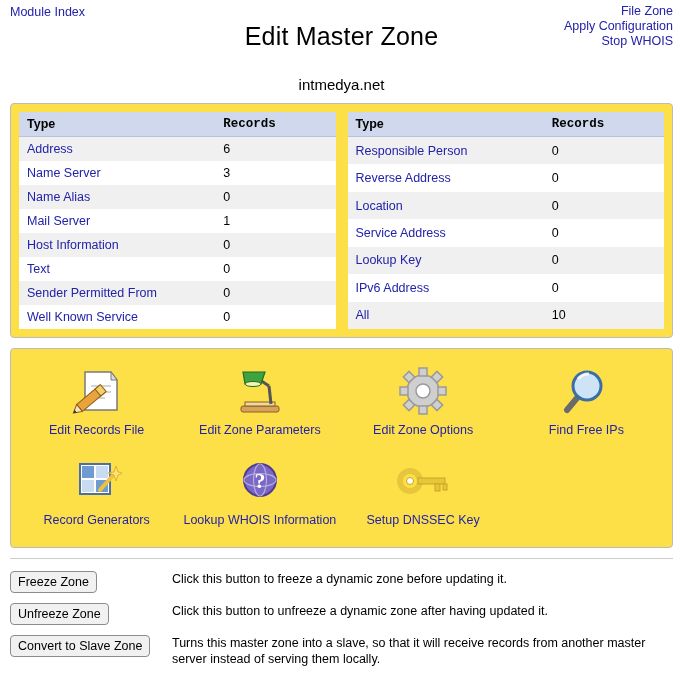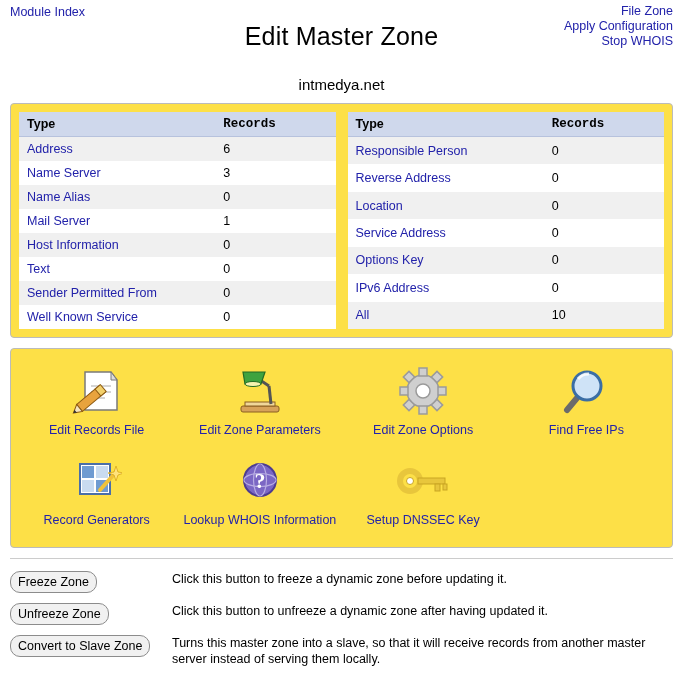--- a/index.html
+++ b/index.html
@@ -148,21 +148,21 @@
     width: 150px;
     padding-left: 10px !important;
     white-space: nowrap;
   }
   .form-btn {
     font-family: "Liberation Sans", sans-serif;
     font-size: 12.5px;
     padding: 3px 7px;
     background: #f1f1f1;
     border: 1px solid #8c8c8c;
-    border-radius: 10px;
+    border-radius: 4px;
     color: #000;
     cursor: pointer;
   }
   .desc-cell { padding-right: 14px !important; }
 </style>
 </head>
 <body>
 
 <div class="page">
 
@@ -241,21 +241,21 @@
           </tr>
           <tr>
             <td><a href="#">Location</a></td>
             <td>0</td>
           </tr>
           <tr>
             <td><a href="#">Service Address</a></td>
             <td>0</td>
           </tr>
           <tr>
-            <td><a href="#">Options Key</a></td>
+            <td><a href="#">Lookup Key</a></td>
             <td>0</td>
           </tr>
           <tr>
             <td><a href="#">IPv6 Address</a></td>
             <td>0</td>
           </tr>
           <tr>
             <td><a href="#">All</a></td>
             <td>10</td>
           </tr>

